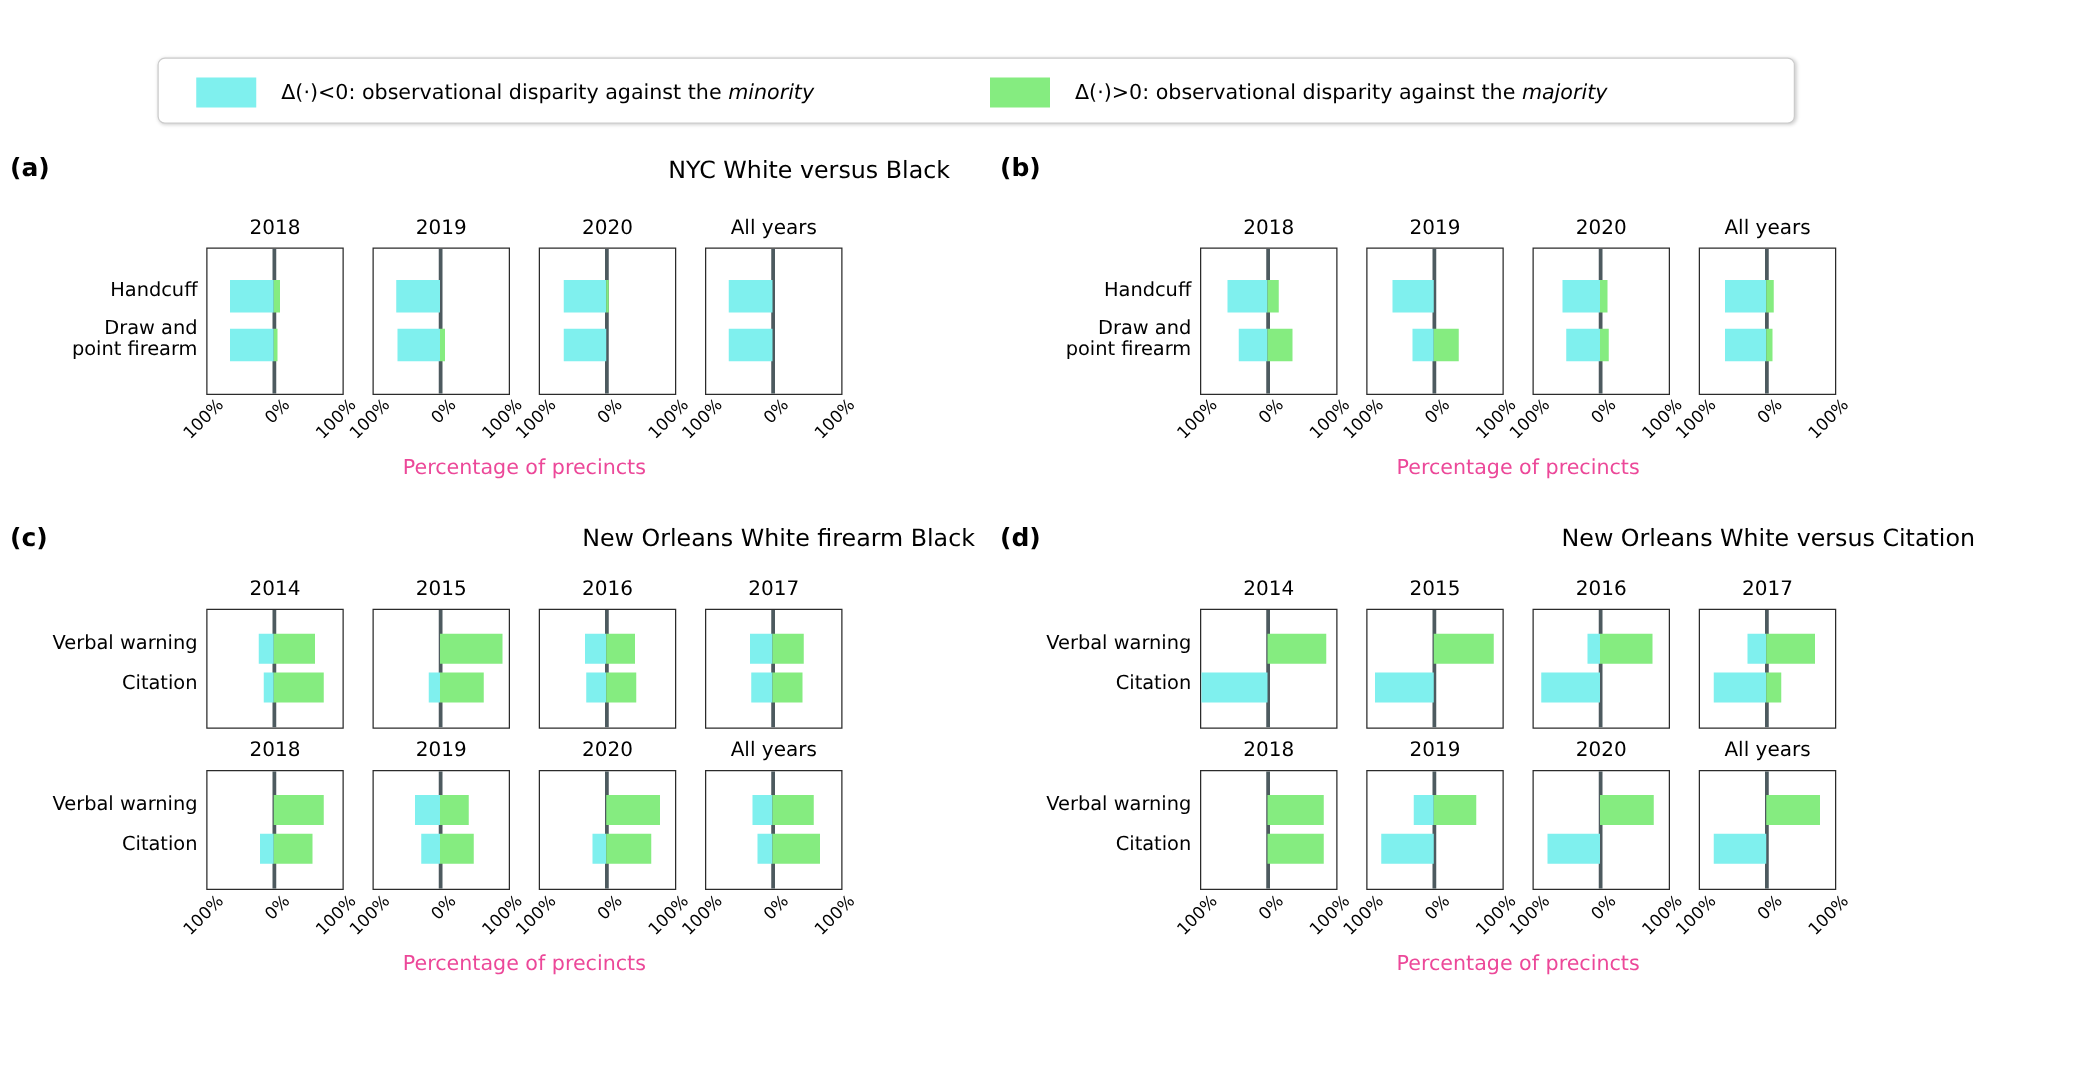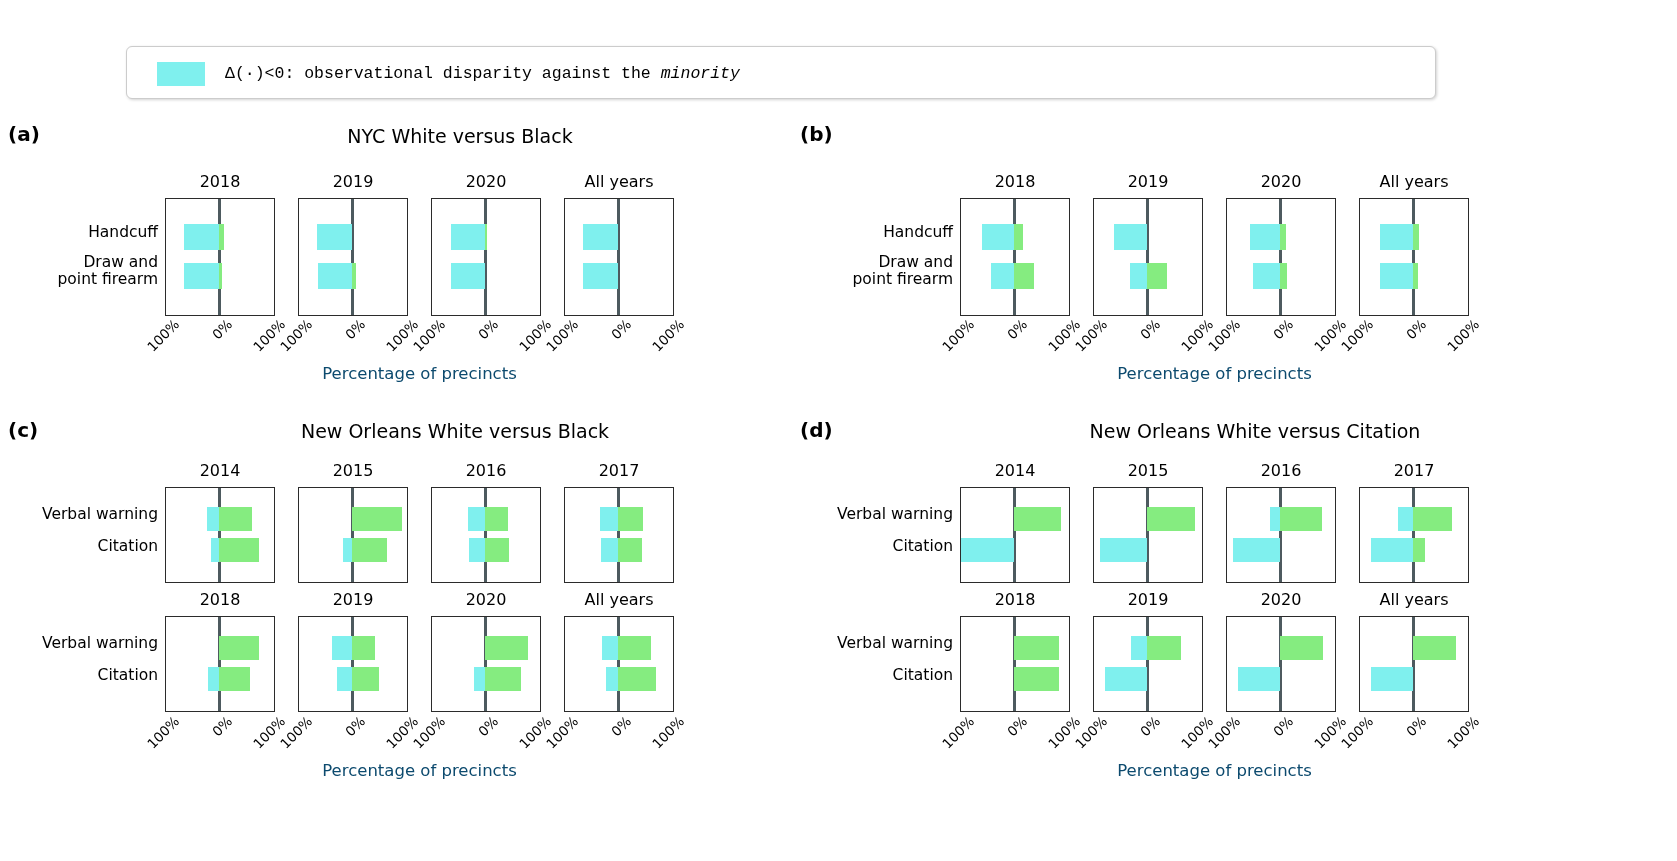--- a/index.html
+++ b/index.html
@@ -36,21 +36,21 @@
     border: 1px solid #cccccc;
     border-radius: 6px;
     box-shadow: 1px 1px 3px rgba(0,0,0,0.18);
   }
   .legend-entry {
     position: absolute;
     top: 0; height: 53px;
     display: flex;
     align-items: center;
   }
-  .legend-entry.e0 { left: 30px; font-family: Liberation Mono, monospace; }
+  .legend-entry.e0 { left: 30px; }
   .legend-entry.e1 { left: 665px; }
   .legend-swatch {
     width: 48px; height: 24px;
     border: none;
     margin-right: 20px;
   }
   .legend-label {
     font-size: 16.5px;
     color: #000;
     white-space: nowrap;
@@ -62,21 +62,21 @@
   .panel-letter {
     position: absolute;
     font-size: 20px;
     font-weight: bold;
     color: #000;
   }
   .panel-title {
     position: absolute;
     font-size: 19px;
     color: #000;
-    text-align: center;
+    text-align: right;
     white-space: nowrap;
   }
   .sp-title {
     position: absolute;
     left: 0; width: 100%;
     text-align: center;
     font-size: 16px;
     color: #000;
     white-space: nowrap;
   }
@@ -116,34 +116,38 @@
     color: #000;
     white-space: nowrap;
     transform: rotate(-45deg);
     transform-origin: right top;
     text-align: right;
   }
   .xlabel {
     position: absolute;
     text-align: center;
     font-size: 16.5px;
-    color: #0c4a6e;
+    color: #ec4899;
     white-space: nowrap;
   }
 </style>
 </head>
 <body>
 
 <div id="figure">
 
 
   <div class="legend-box">
     <div class="legend-entry e0">
       <span class="legend-swatch" style="background:#7ff0ee"></span>
       <span class="legend-label"><span>Δ(·)&lt;0: observational disparity against the </span><i>minority</i></span>
+    </div>
+    <div class="legend-entry e1">
+      <span class="legend-swatch" style="background:#85ec80"></span>
+      <span class="legend-label"><span>Δ(·)&gt;0: observational disparity against the </span><i>majority</i></span>
     </div>
   </div>
 
   <div id="panels-layer">
       <div class="panel" style="left: 0px; top: 0px; width: 1677px; height: 861px;">
         <div class="panel-letter" style="left: 8px; top: 122px;">(a)</div>
         <div class="panel-title" style="left: 160px; top: 125px; width: 600px;">NYC White versus Black</div>
         <div class="row-label" style="left: 30px; width: 128px; top: 224.333px;">Handcuff</div>
         <div class="row-label" style="left: 30px; width: 128px; top: 253.667px;">Draw and
 point firearm</div>
@@ -234,21 +238,21 @@
         <div class="xtick" style="left: 1181.6px; width: 50px; top: 316px;">100%</div>
         <div class="xtick" style="left: 1235px; width: 50px; top: 316px;">0%</div>
         <div class="xtick" style="left: 1288.4px; width: 50px; top: 316px;">100%</div>
         <div class="xtick" style="left: 1314.6px; width: 50px; top: 316px;">100%</div>
         <div class="xtick" style="left: 1368px; width: 50px; top: 316px;">0%</div>
         <div class="xtick" style="left: 1421.4px; width: 50px; top: 316px;">100%</div>
         <div class="xlabel" style="left: 960px; width: 509px; top: 364px;">Percentage of precincts</div>
       </div>
       <div class="panel" style="left: 0px; top: 0px; width: 1677px; height: 861px;">
         <div class="panel-letter" style="left: 8px; top: 418px;">(c)</div>
-        <div class="panel-title" style="left: 130px; top: 420px; width: 650px;">New Orleans White versus Black</div>
+        <div class="panel-title" style="left: 130px; top: 420px; width: 650px;">New Orleans White firearm Black</div>
         <div class="row-label" style="left: 8px; width: 150px; top: 506px;">Verbal warning</div>
         <div class="row-label" style="left: 8px; width: 150px; top: 538px;">Citation</div>
         <div class="sp-title" style="left: 165px; width: 110px; top: 461px;">2014</div>
         <div class="sp-axes" style="left: 165px; top: 487px; width: 110px; height: 96px;">
           <div class="zeroline" style="left: 52.2px;"></div>
           <div class="bar neg" style="left: 40.584px; width: 12.816px; top: 18.9333px; height: 24px;"></div>
           <div class="bar pos" style="left: 53.4px; width: 33.108px; top: 18.9333px; height: 24px;"></div>
           <div class="bar neg" style="left: 45.39px; width: 8.01px; top: 49.8667px; height: 24px;"></div>
           <div class="bar pos" style="left: 53.4px; width: 40.05px; top: 49.8667px; height: 24px;"></div>
         </div>

